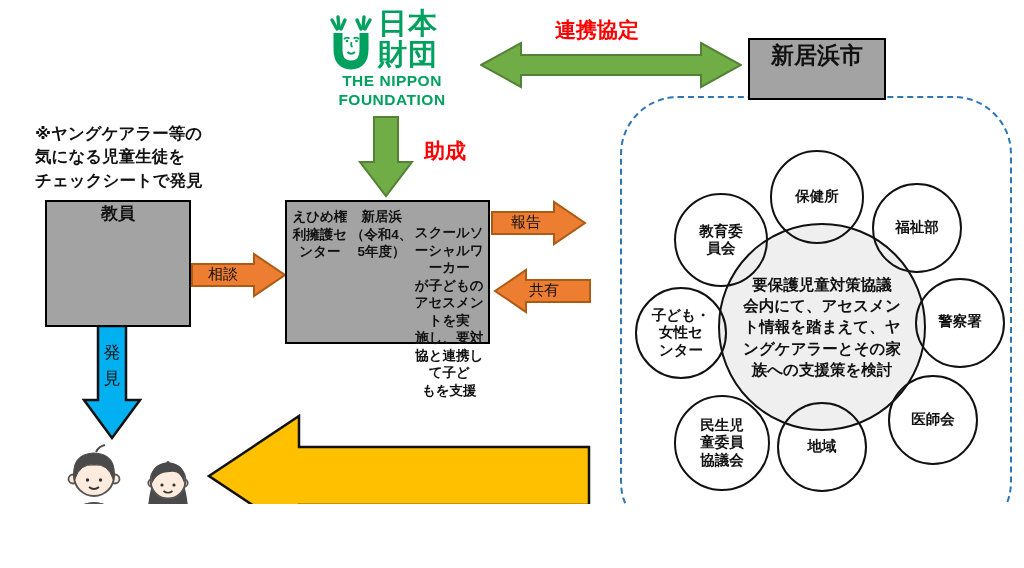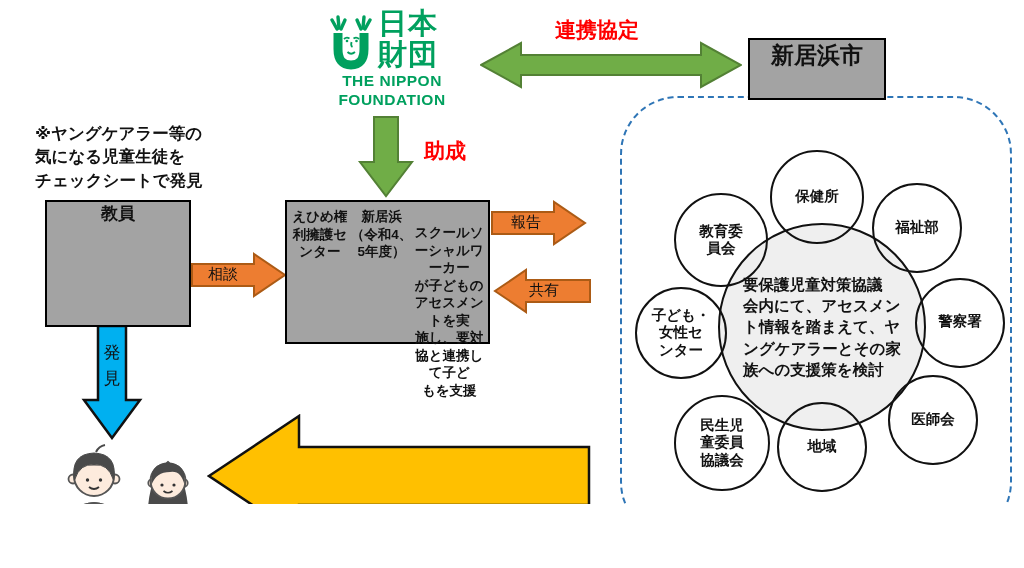--- a/index.html
+++ b/index.html
@@ -15,21 +15,21 @@
     box-sizing:border-box;z-index:5;
   }
   .circle{
     position:absolute;border:2.3px solid #111;border-radius:50%;
     display:flex;align-items:center;justify-content:center;text-align:center;
     box-sizing:border-box;background:transparent;z-index:3;
     font-size:14.5px;font-weight:700;line-height:1.18;
   }
   .circle-center{
     position:absolute;border:2.3px solid #111;border-radius:50%;
-    display:flex;align-items:center;justify-content:center;
+    display:flex;align-items:center;justify-content:center;text-align:center;
     box-sizing:border-box;background:#EFEFEF;z-index:2;
   }
   .red-label{color:#FF0000;font-weight:700;font-size:21px;z-index:6;}
   .arrow-label{font-weight:400;font-size:15px;text-align:center;z-index:6;color:#111;}
   .green-text{color:#00A05E;}
   svg{display:block;}
 </style>
 </head>
 <body>
 

